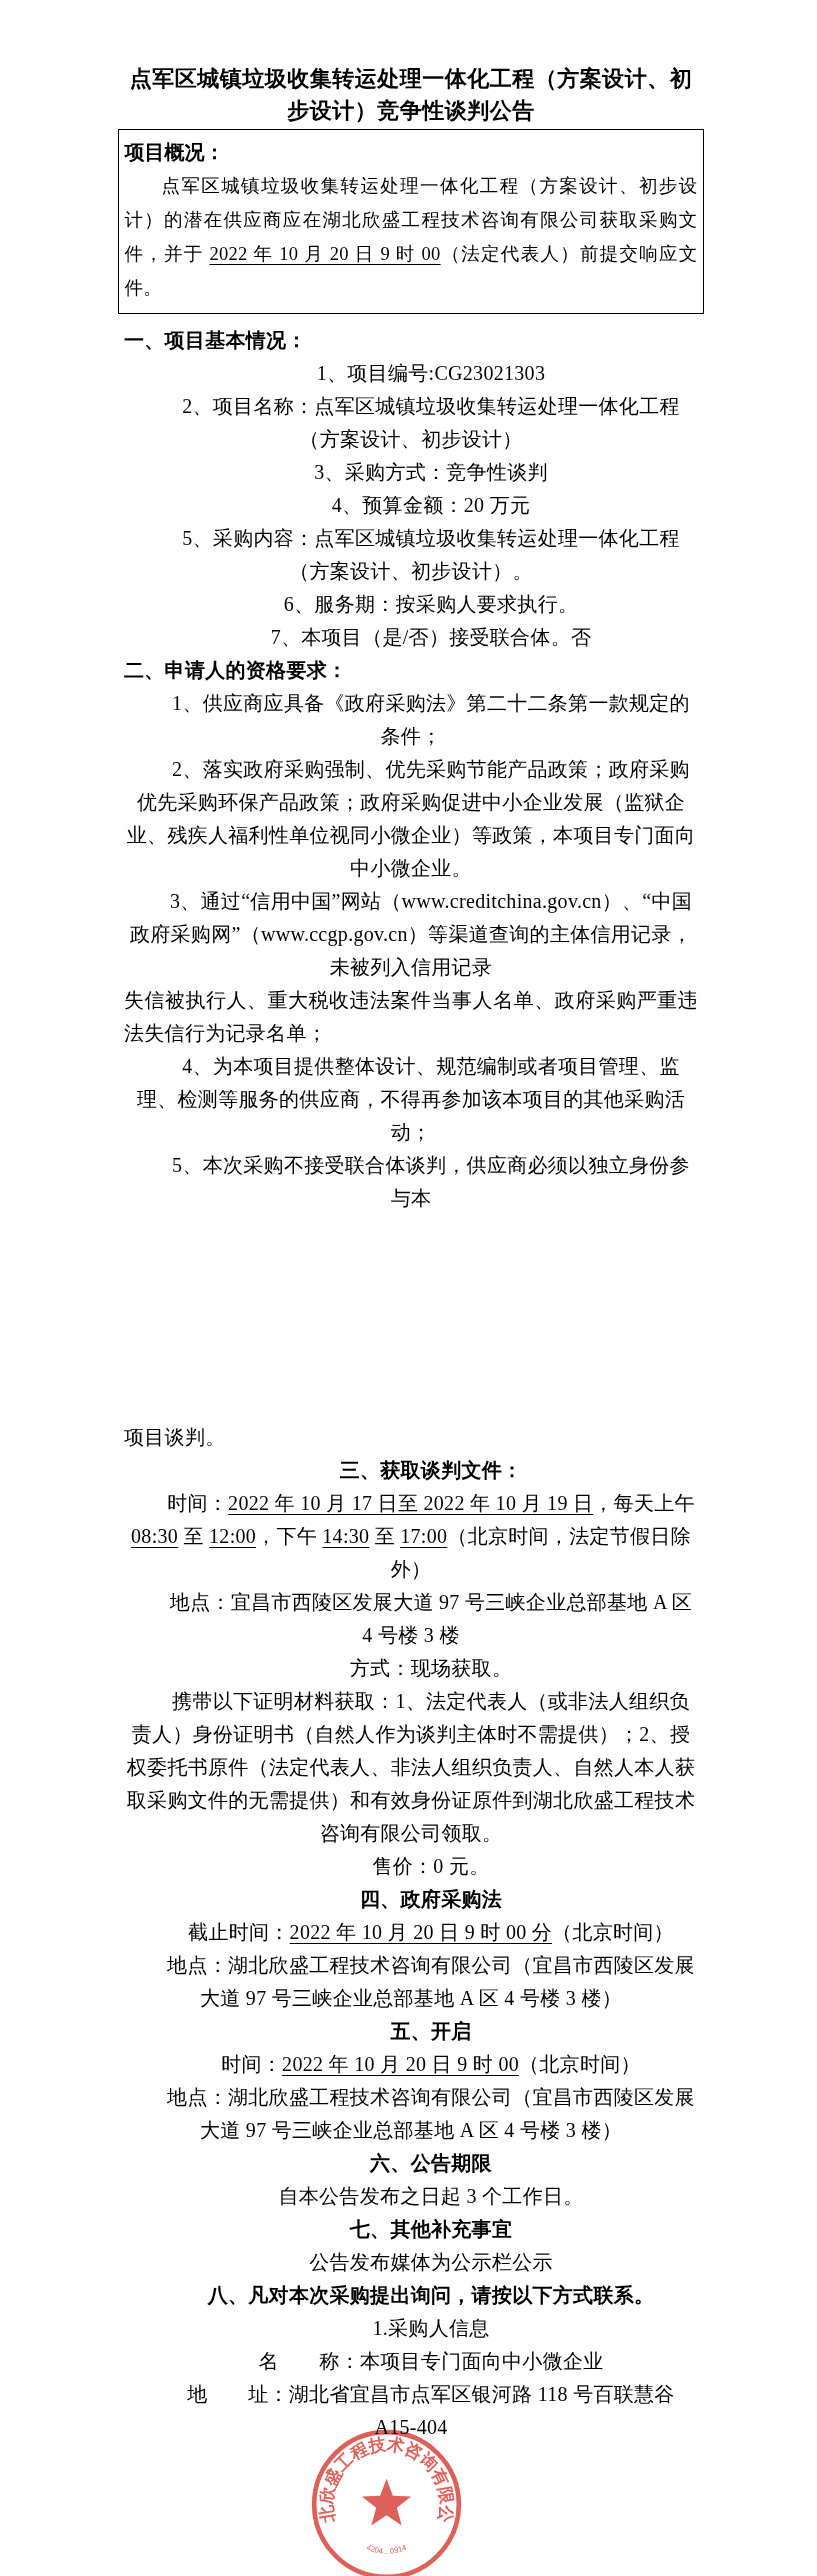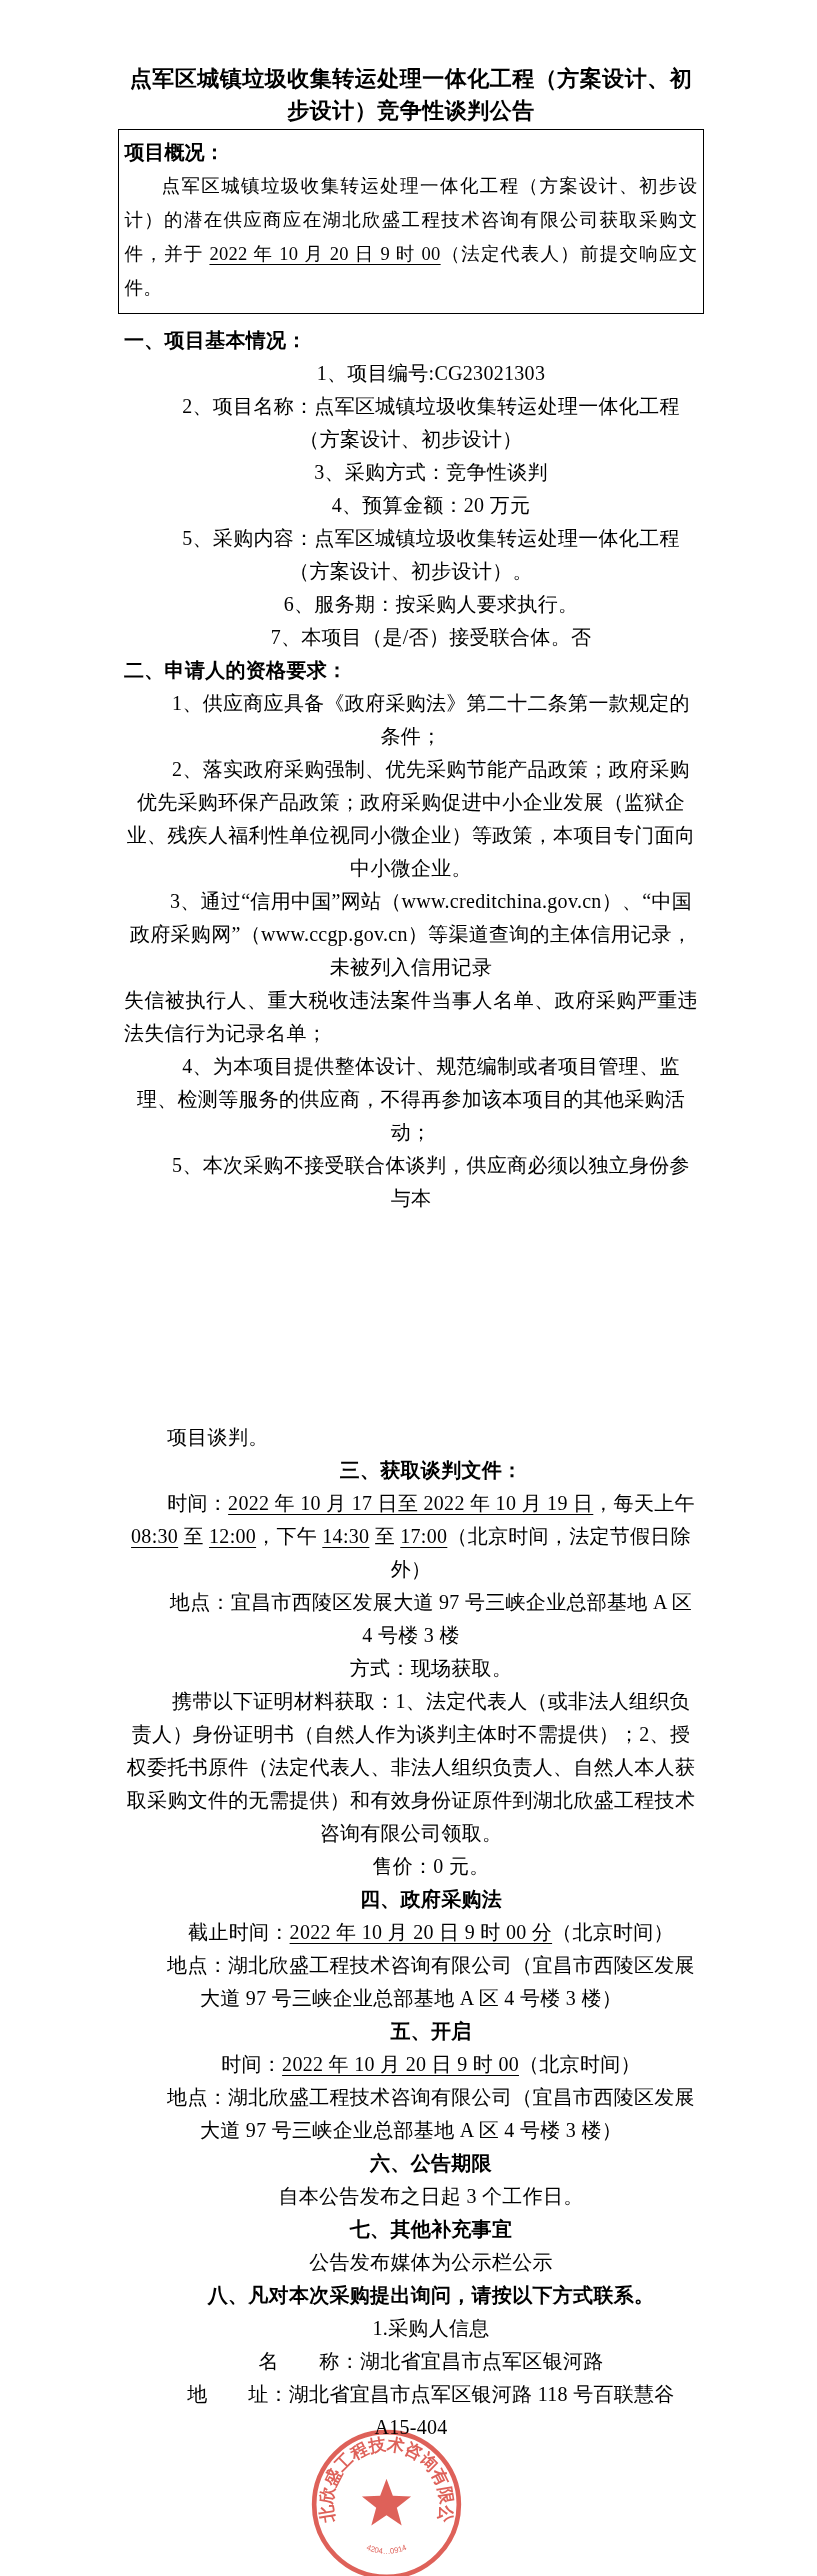--- a/index.html
+++ b/index.html
@@ -87,40 +87,40 @@
       <div class="blk p indent"><span>5、采购内容：点军区城镇垃圾收集转运处理一体化工程（方案设计、初步设计）。</span></div>
       <div class="blk p indent"><span>6、服务期：按采购人要求执行。</span></div>
       <div class="blk p indent"><span>7、本项目（是/否）接受联合体。否</span></div>
       <div class="blk h"><span>二、申请人的资格要求：</span></div>
       <div class="blk p indent"><span>1、供应商应具备《政府采购法》第二十二条第一款规定的条件；</span></div>
       <div class="blk p indent"><span>2、落实政府采购强制、优先采购节能产品政策；政府采购优先采购环保产品政策；政府采购促进中小企业发展（监狱企业、残疾人福利性单位视同小微企业）等政策，本项目专门面向中小微企业。</span></div>
       <div class="blk p indent"><span>3、通过“信用中国”网站（www.creditchina.gov.cn）、“中国政府采购网”（www.ccgp.gov.cn）等渠道查询的主体信用记录，未被列入信用记录</span></div>
       <div class="blk p"><span>失信被执行人、重大税收违法案件当事人名单、政府采购严重违法失信行为记录名单；</span></div>
       <div class="blk p indent"><span>4、为本项目提供整体设计、规范编制或者项目管理、监理、检测等服务的供应商，不得再参加该本项目的其他采购活动；</span></div>
       <div class="blk p indent"><span>5、本次采购不接受联合体谈判，供应商必须以独立身份参与本</span></div>
-      <div class="blk p" style="margin-top: 206px; margin-left: 43px;"><span>项目谈判。</span></div>
+      <div class="blk p" style="margin-top: 206px;"><span>项目谈判。</span></div>
       <div class="blk h indent"><span>三、获取谈判文件：</span></div>
       <div class="blk p indent"><span>时间：</span><span class="u">2022 年 10 月 17 日至 2022 年 10 月 19 日</span><span>，每天上午 </span><span class="u">08:30</span><span> 至 </span><span class="u">12:00</span><span>，下午 </span><span class="u">14:30</span><span> 至 </span><span class="u">17:00</span><span>（北京时间，法定节假日除外）</span></div>
       <div class="blk p indent"><span>地点：宜昌市西陵区发展大道 97 号三峡企业总部基地 A 区 4 号楼 3 楼</span></div>
       <div class="blk p indent"><span>方式：现场获取。</span></div>
       <div class="blk p indent"><span>携带以下证明材料获取：1、法定代表人（或非法人组织负责人）身份证明书（自然人作为谈判主体时不需提供）；2、授权委托书原件（法定代表人、非法人组织负责人、自然人本人获取采购文件的无需提供）和有效身份证原件到湖北欣盛工程技术咨询有限公司领取。</span></div>
       <div class="blk p indent"><span>售价：0 元。</span></div>
       <div class="blk h indent"><span>四、政府采购法</span></div>
       <div class="blk p indent"><span>截止时间：</span><span class="u">2022 年 10 月 20 日 9 时 00 分</span><span>（北京时间）</span></div>
       <div class="blk p indent"><span>地点：湖北欣盛工程技术咨询有限公司（宜昌市西陵区发展大道 97 号三峡企业总部基地 A 区 4 号楼 3 楼）</span></div>
       <div class="blk h indent"><span>五、开启</span></div>
       <div class="blk p indent"><span>时间：</span><span class="u">2022 年 10 月 20 日 9 时 00</span><span>（北京时间）</span></div>
       <div class="blk p indent"><span>地点：湖北欣盛工程技术咨询有限公司（宜昌市西陵区发展大道 97 号三峡企业总部基地 A 区 4 号楼 3 楼）</span></div>
       <div class="blk h indent"><span>六、公告期限</span></div>
       <div class="blk p indent"><span>自本公告发布之日起 3 个工作日。</span></div>
       <div class="blk h indent"><span>七、其他补充事宜</span></div>
       <div class="blk p indent"><span>公告发布媒体为公示栏公示</span></div>
       <div class="blk h indent"><span>八、凡对本次采购提出询问，请按以下方式联系。</span></div>
       <div class="blk p indent"><span>1.采购人信息</span></div>
-      <div class="blk p indent"><span>名　　称：湖北省宜昌市点军区银河路</span></div>
+      <div class="blk p indent"><span>名　　称：本项目专门面向中小微企业</span></div>
       <div class="blk p indent"><span>地　　址：湖北省宜昌市点军区银河路 118 号百联慧谷 A15-404</span></div>
       <div class="blk p indent" style="margin-top: 214px;"><span>联系方式：15672486909</span></div>
       <div class="blk p indent"><span>2.采购代理机构信息</span></div>
       <div class="blk p indent"><span>名　　称：湖北欣盛工程技术咨询有限公司</span></div>
       <div class="blk p indent"><span>地　　址:宜昌市西陵区发展大道 97 号三峡企业总部基地 A 区 4 号楼 3 楼联系方式：13277230229</span></div>
     </div>
 </div>
 
 <svg class="stamp" viewBox="0 0 300 300" xmlns="http://www.w3.org/2000/svg">
   <circle cx="150" cy="150" r="140" fill="none" stroke="#d9453c" stroke-width="9"></circle>

